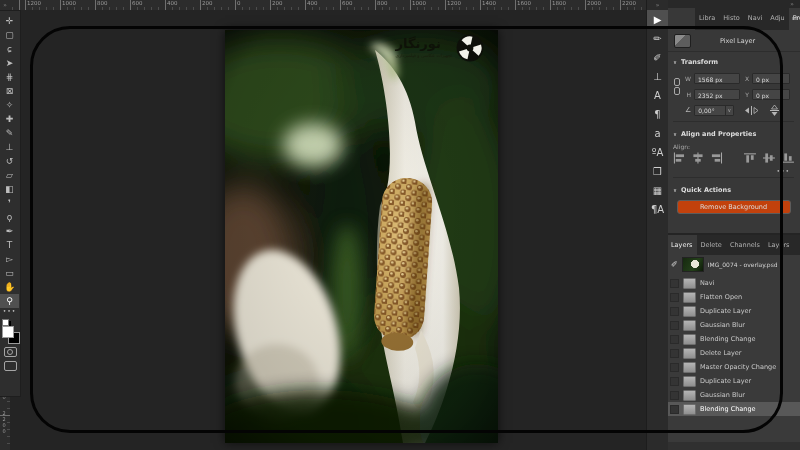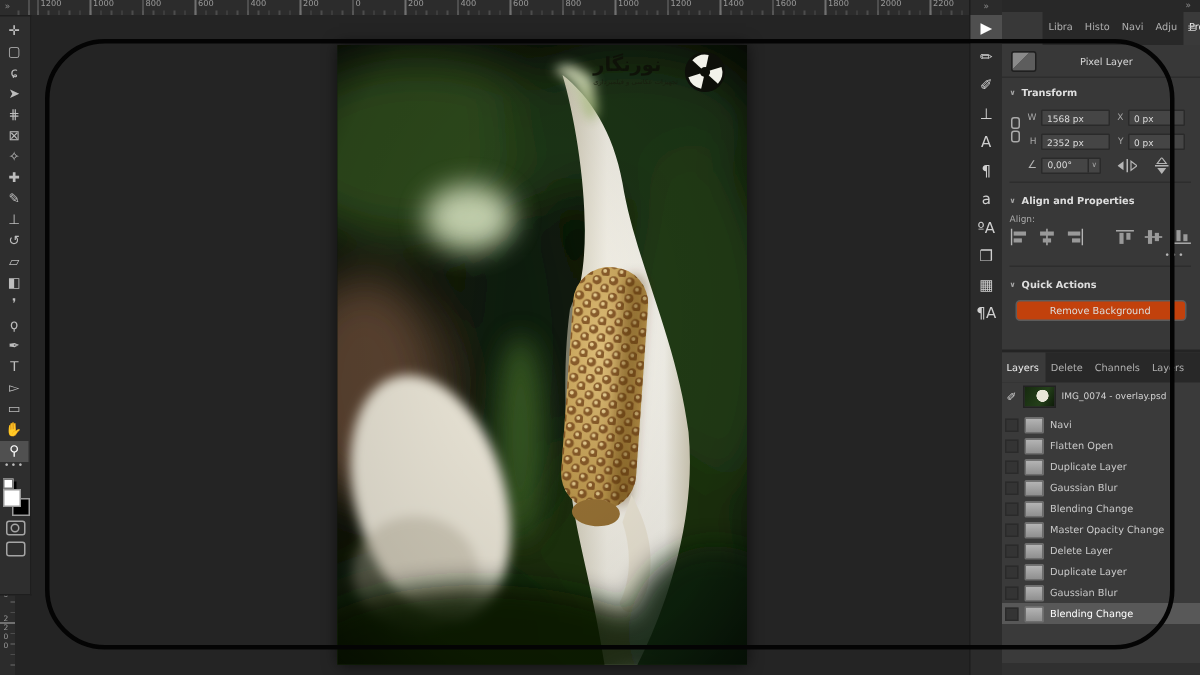--- a/index.html
+++ b/index.html
@@ -458,26 +458,26 @@
             <span class="hist-label">Gaussian Blur</span>
           </div>
           <div class="hist-item">
             <span class="hist-well"></span>
             <span class="hist-ic"></span>
             <span class="hist-label">Blending Change</span>
           </div>
           <div class="hist-item">
             <span class="hist-well"></span>
             <span class="hist-ic"></span>
+            <span class="hist-label">Delete Layer</span>
+          </div>
+          <div class="hist-item">
+            <span class="hist-well"></span>
+            <span class="hist-ic"></span>
             <span class="hist-label">Master Opacity Change</span>
-          </div>
-          <div class="hist-item">
-            <span class="hist-well"></span>
-            <span class="hist-ic"></span>
-            <span class="hist-label">Delete Layer</span>
           </div>
           <div class="hist-item">
             <span class="hist-well"></span>
             <span class="hist-ic"></span>
             <span class="hist-label">Duplicate Layer</span>
           </div>
           <div class="hist-item">
             <span class="hist-well"></span>
             <span class="hist-ic"></span>
             <span class="hist-label">Gaussian Blur</span>

